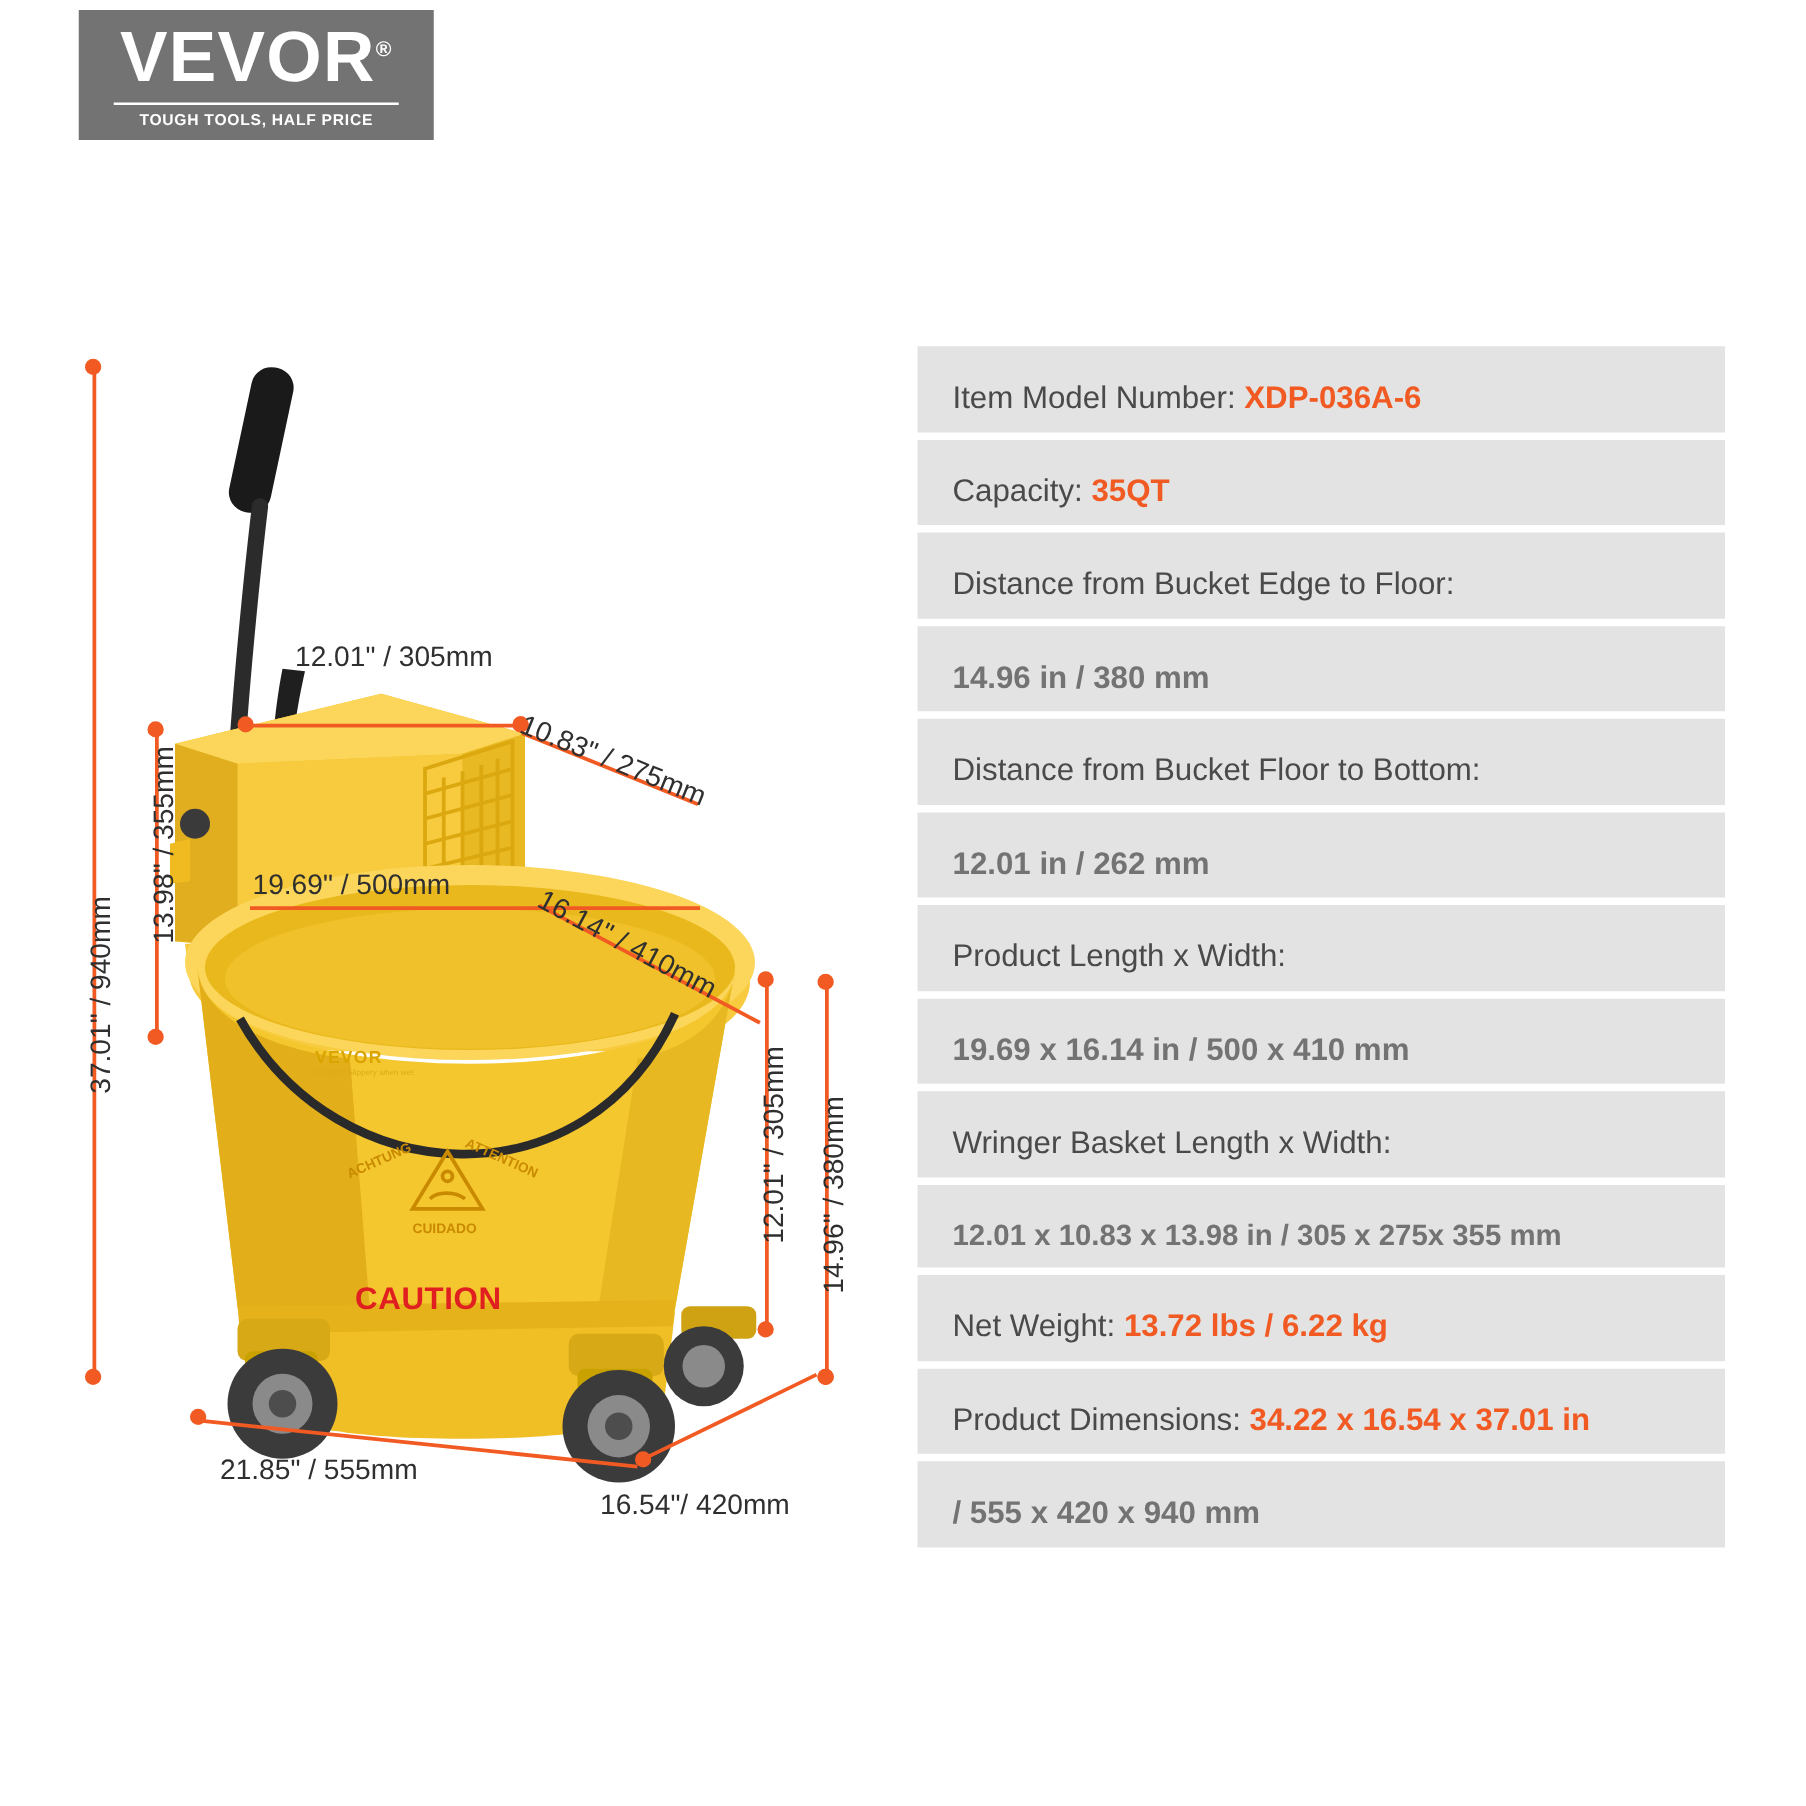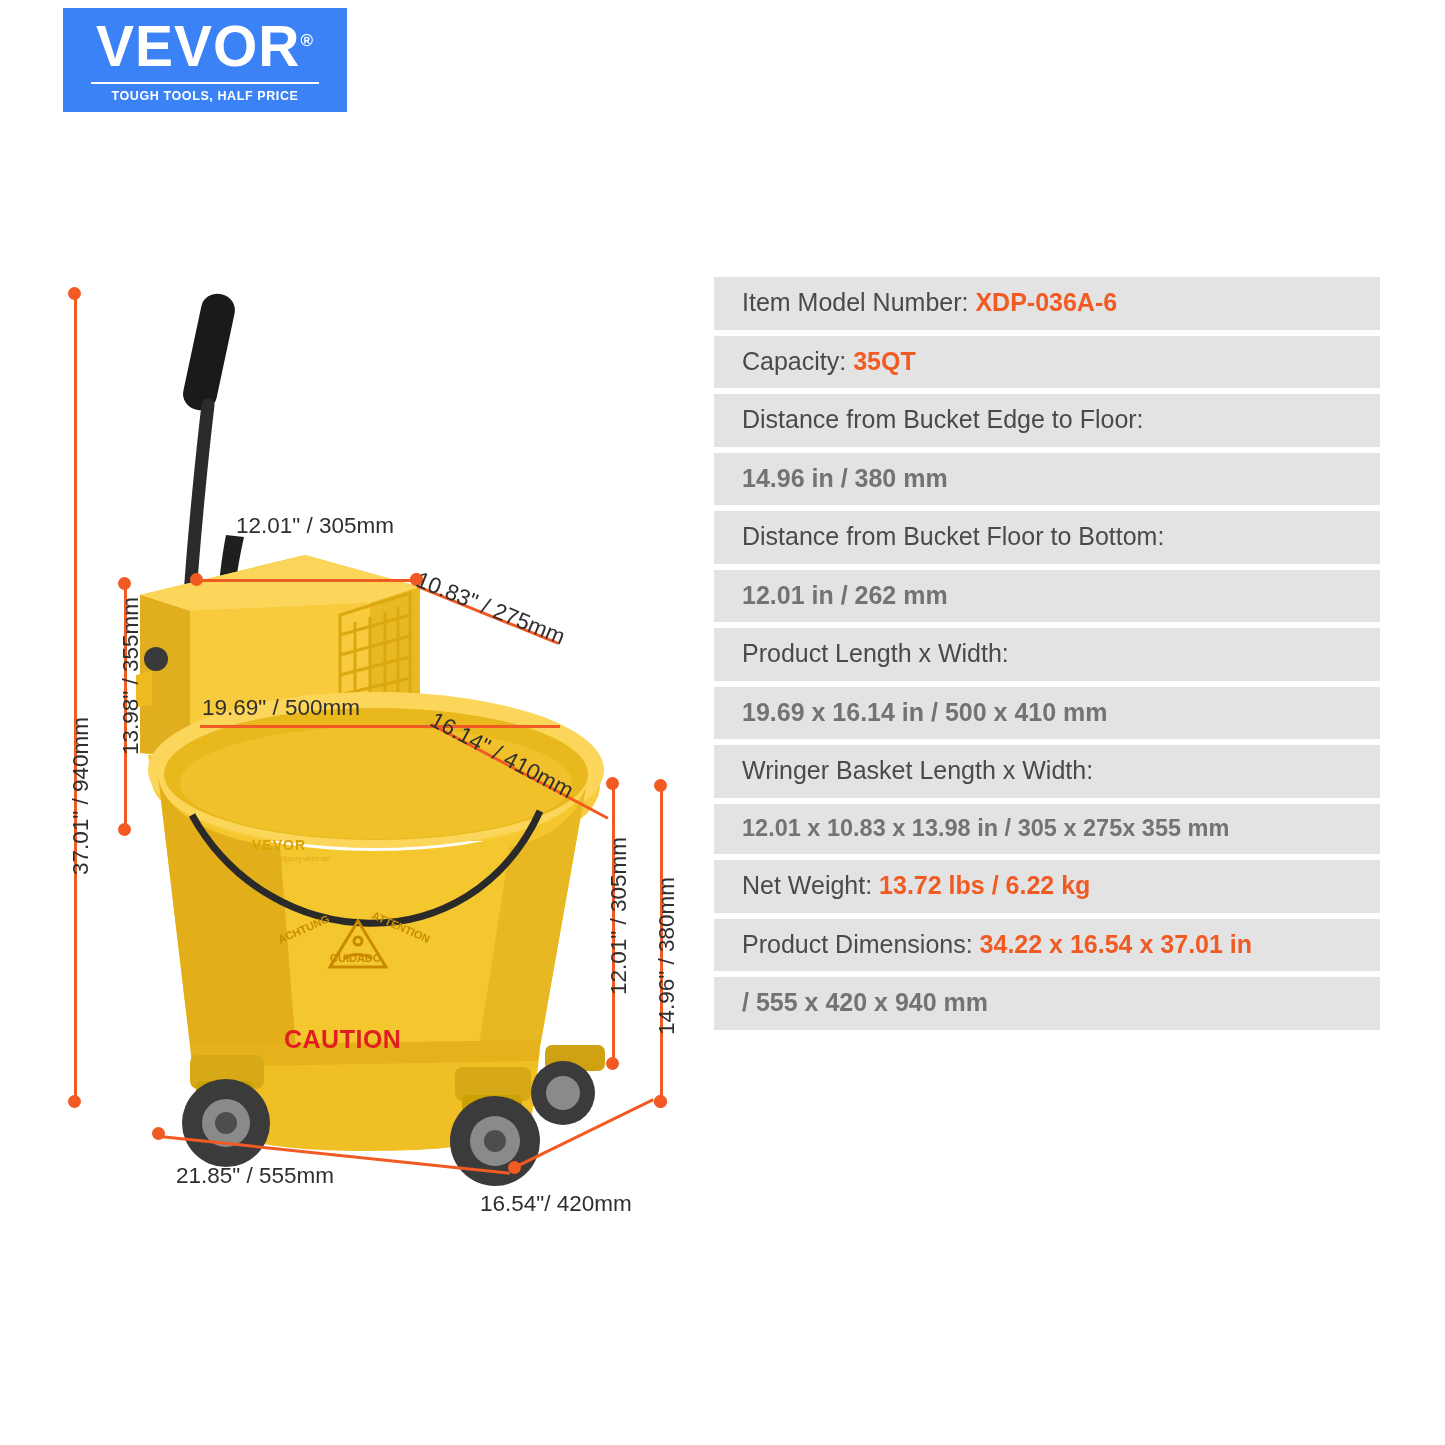--- a/index.html
+++ b/index.html
@@ -11,21 +11,21 @@
     font-family: "Liberation Sans", sans-serif;
     position: relative;
     overflow: hidden;
   }
 
   
   .logo-box {
     position: absolute;
     left: 63px; top: 8px;
     width: 284px; height: 104px;
-    background: #3b82f6;
+    background: #737373;
     display: flex;
     flex-direction: column;
     align-items: center;
     justify-content: center;
   }
   .logo-word {
     color: #ffffff;
     font-size: 57px;
     font-weight: bold;
     letter-spacing: 1px;
@@ -53,25 +53,26 @@
   
   .spec-panel {
     position: absolute;
     left: 714px;
     top: 277px;
     width: 666px;
   }
   .spec-row {
     background: #e3e3e3;
     margin-bottom: 6px;
-    padding: 11px 14px 12px 28px;
+    padding: 27px 14px 12px 28px;
     font-size: 25px;
     color: #4a4a4a;
     line-height: 1.18;
     white-space: nowrap;
+    margin-left: 20px;
   }
   .spec-row .val {
     color: #f15a22;
     font-weight: bold;
   }
   .spec-row.val-only {
     color: #737373;
     font-weight: bold;
   }
   .spec-row.small { font-size: 23.5px; }
@@ -205,21 +206,21 @@
       <path d="M30 6 L 58 52 L 2 52 Z"></path>
       <path d="M16 44 C 22 38, 36 38, 44 44"></path>
       <circle cx="30" cy="26" r="4"></circle>
     </g>
   </svg>
 
   <div class="vevor-emboss" style="left:212px; top:582px;">VEVOR</div>
   <div class="emboss-sub" style="left:212px; top:600px;">Caution! Slippery when wet</div>
   <div class="tri-label" style="left:236px; top:668px; transform:rotate(-24deg);">ACHTUNG</div>
   <div class="tri-label" style="left:330px; top:666px; transform:rotate(24deg);">ATTENTION</div>
-  <div class="tri-label" style="left:290px; top:697px;">CUIDADO</div>
+  <div class="tri-label" style="left:290px; top:722px;">CUIDADO</div>
   <div class="caution-text" style="left:244px; top:770px;">CAUTION</div>
 
   <div class="dot" style="left:28px; top:32px;"></div>
   <div class="dot" style="left:28px; top:840px;"></div>
   <div class="dim-line" style="left:34px; top:40px; width:3px; height:806px;"></div>
   <div class="dim-label rot90" style="left:28px; top:620px;">37.01" / 940mm</div>
 
   <div class="dot" style="left:78px; top:322px;"></div>
   <div class="dot" style="left:78px; top:568px;"></div>
   <div class="dim-line" style="left:84px; top:330px; width:3px; height:244px;"></div>

